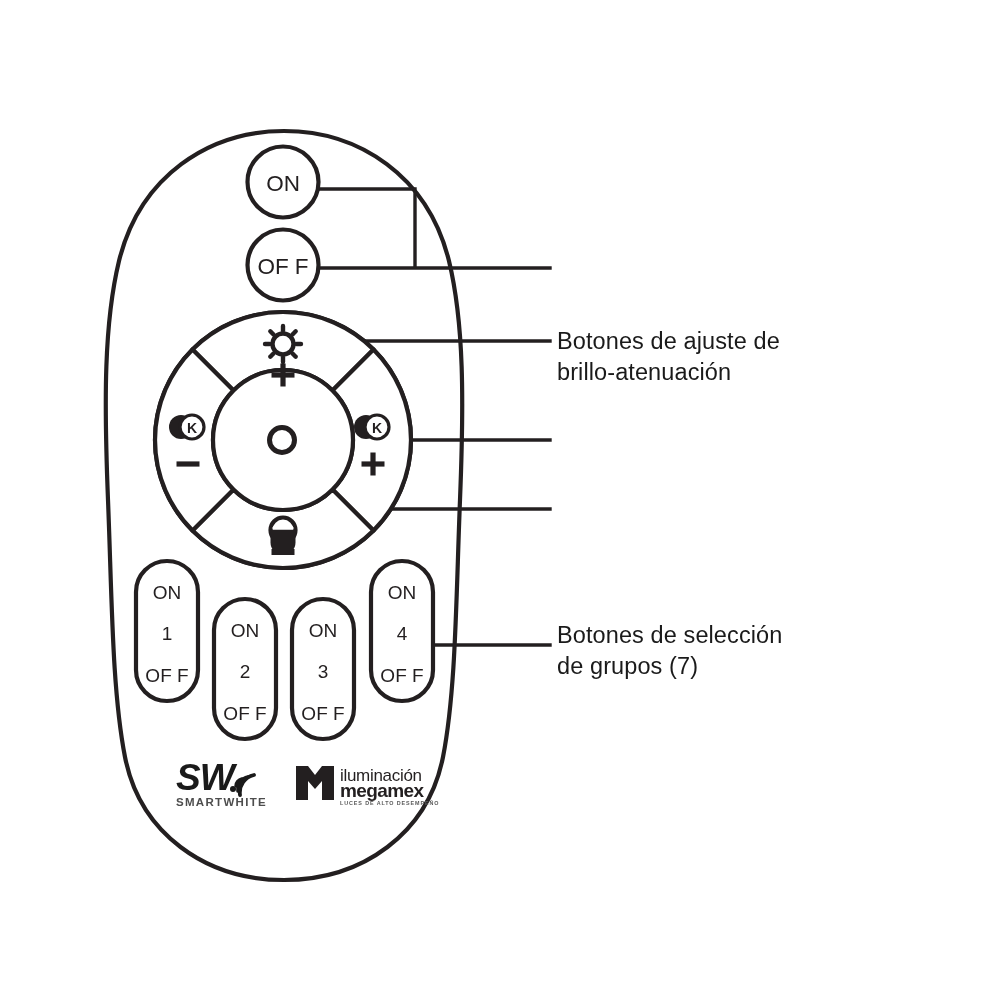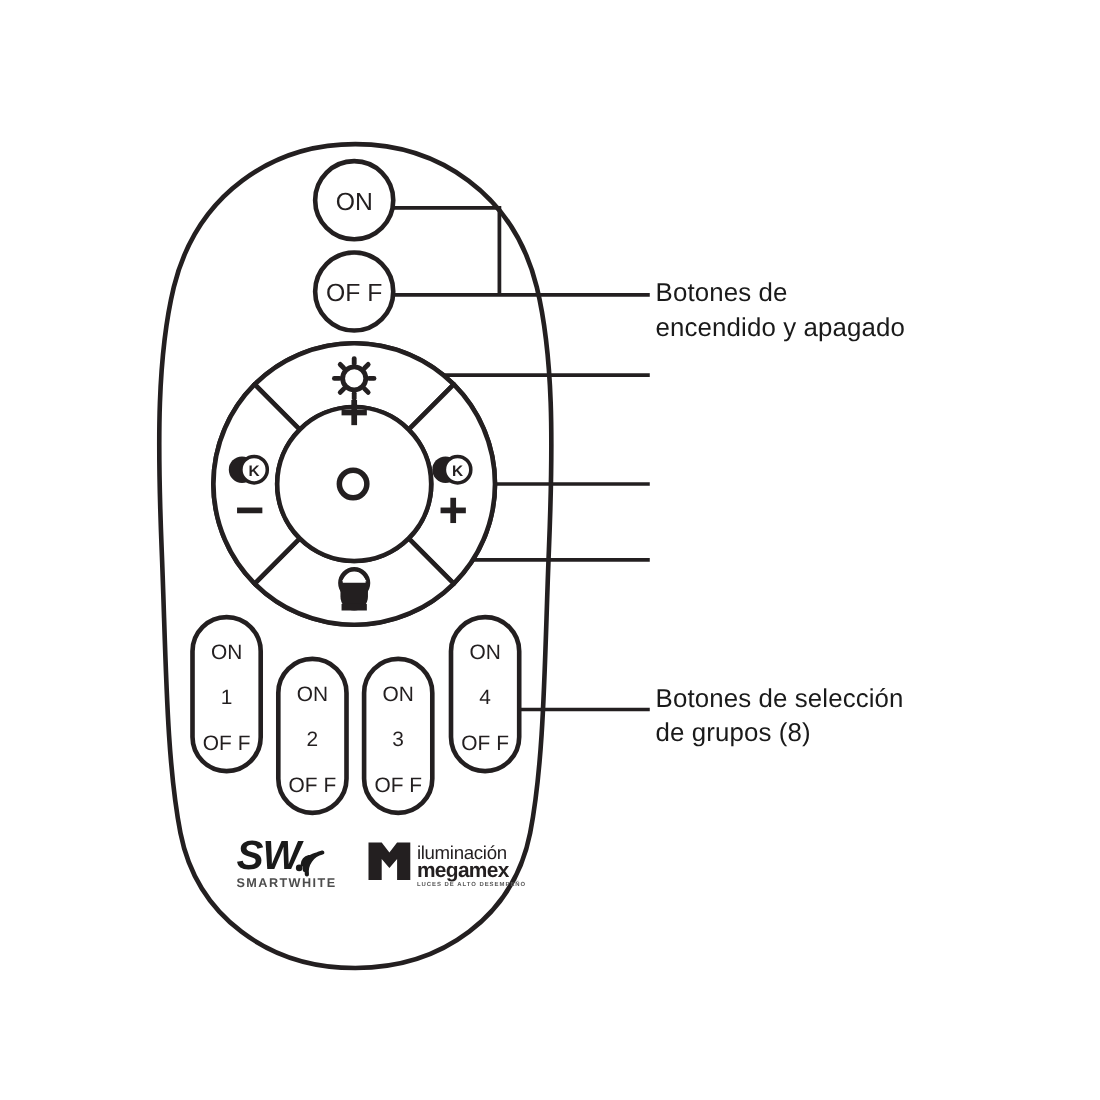--- a/index.html
+++ b/index.html
@@ -15,21 +15,20 @@
     overflow: hidden;
     font-family: "Liberation Sans", sans-serif;
     color: #000000;
   }
   #stage {
     position: absolute;
     left: 0;
     top: 0;
     width: 868px;
     height: 1000px;
-    margin-left: 39px;
   }
   svg.diagram {
     position: absolute;
     left: 0;
     top: 0;
     width: 1000px;
     height: 1000px;
     display: block;
   }
   
@@ -191,22 +190,22 @@
     <g>
 
       <path d="M 296 766 L 296 800 L 308 800 L 308 781 L 315 789 L 322 781 L 322 800 L 334 800 L 334 766 L 322 766 L 315 775 L 308 766 Z" fill="#231f20"></path>
       <text x="340" y="781" font-family="Liberation Sans, sans-serif" font-size="17" fill="#231f20" letter-spacing="-0.3">iluminación</text>
       <text x="340" y="797" font-family="Liberation Sans, sans-serif" font-size="19" font-weight="bold" fill="#231f20" letter-spacing="-0.6">megamex</text>
       <text x="340" y="805" font-family="Liberation Sans, sans-serif" font-size="5.4" font-weight="bold" fill="#595959" letter-spacing="0.9">LUCES DE ALTO DESEMPEÑO</text>
     </g>
 
   </svg>
 
-  <div class="annotation ann-power">Botones de
-encendido y apagado</div>
-
+
+  <div class="annotation ann-bright">Botones de ajuste de
+brillo-atenuación</div>
 
 
 
   <div class="annotation ann-groups">Botones de selección
-de grupos (8)</div>
+de grupos (7)</div>
 
 </div>
 
 </body></html>

